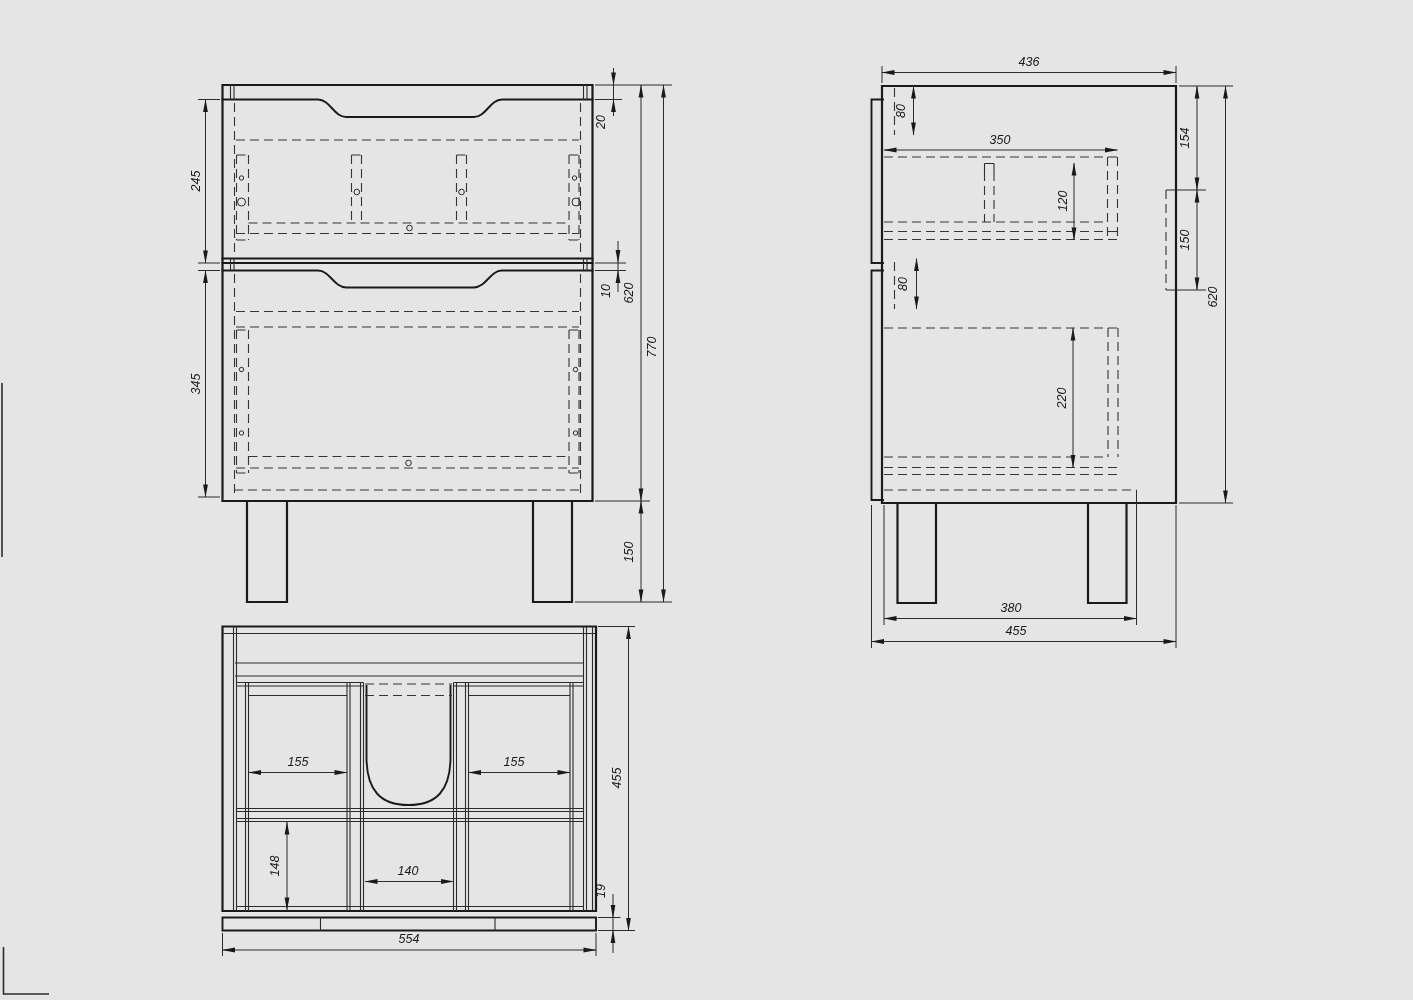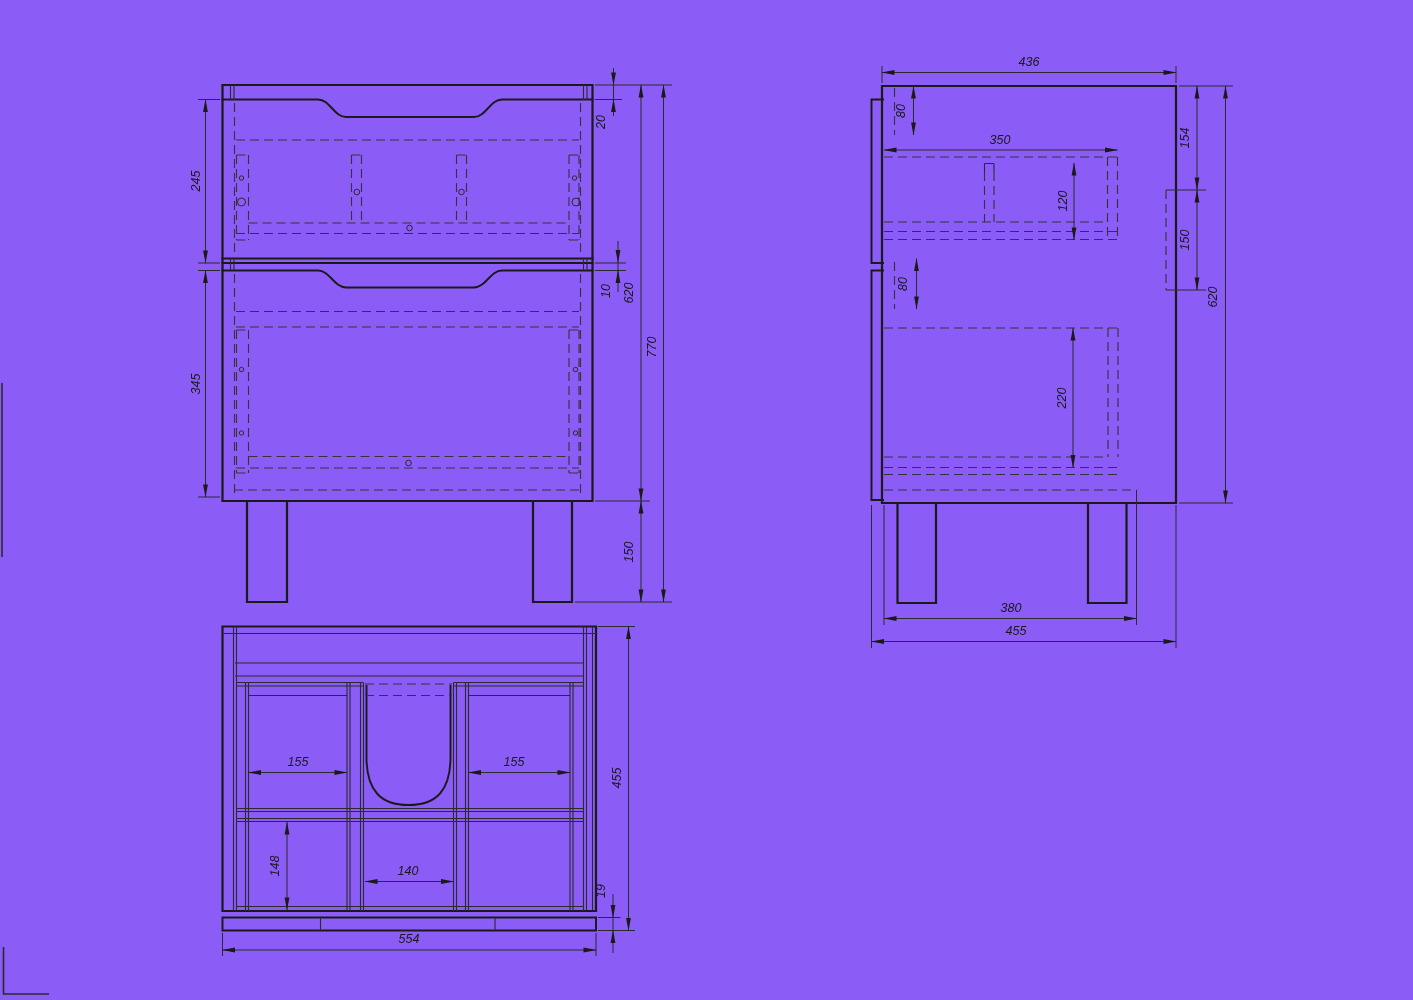--- a/index.html
+++ b/index.html
@@ -1,16 +1,16 @@
 <!DOCTYPE html>
 <html><head>
 <meta charset="utf-8">
 <style>
   html,body{margin:0;padding:0;background:#ffffff;}
-  .sheet{width:1413px;height:1000px;position:relative;background:#8b5cf6;overflow:hidden;}
+  .sheet{width:1413px;height:1000px;position:relative;background:#e5e5e5;overflow:hidden;}
   svg{display:block;}
   .thick{stroke:#1a1a1a;stroke-width:2.2;fill:none;stroke-linecap:square;}
   .med{stroke:#1a1a1a;stroke-width:1.9;fill:none;stroke-linecap:square;}
   .thin{stroke:#2b2b2b;stroke-width:1.1;fill:none;stroke-linecap:butt;}
   .dash{stroke:#343434;stroke-width:1.1;fill:none;stroke-dasharray:9 5;stroke-linecap:butt;}
   .diml{stroke:#2b2b2b;stroke-width:1;fill:none;}
   .hole{stroke:#2b2b2b;stroke-width:1;fill:none;}
   .dim-t{font:italic 12.5px "Liberation Sans", sans-serif;fill:#1a1a1a;text-anchor:middle;}
 </style>
 </head>

